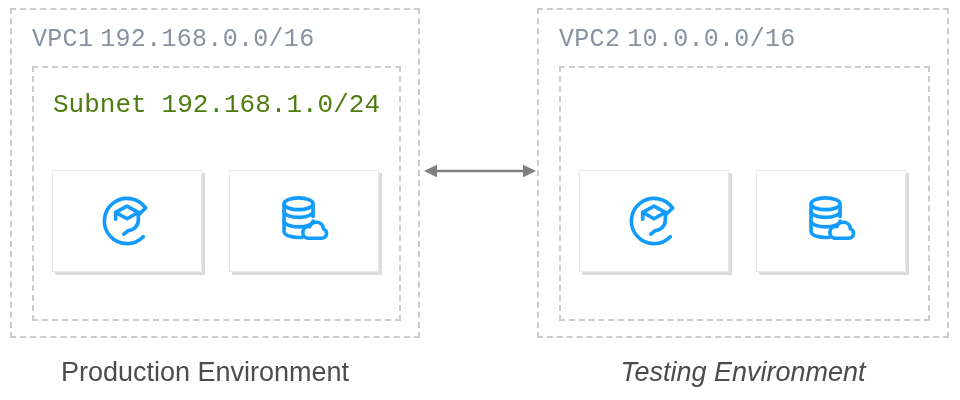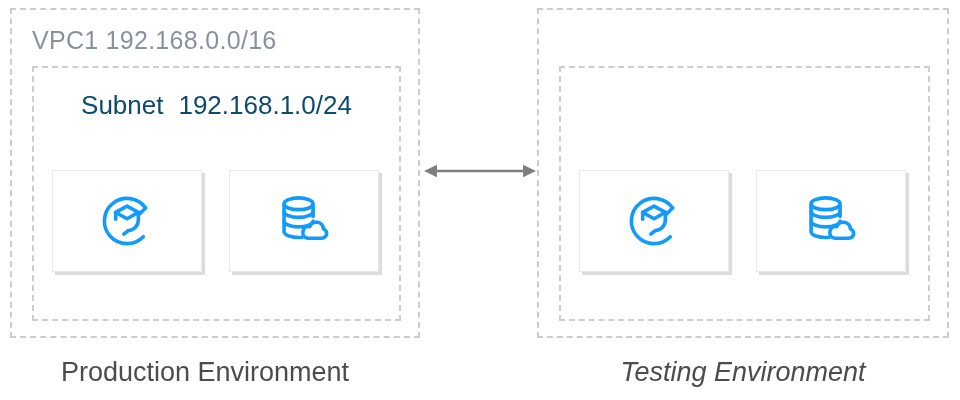--- a/index.html
+++ b/index.html
@@ -3,36 +3,36 @@
 <meta charset="utf-8">
 <style>
   html,body{margin:0;padding:0;background:#ffffff;}
   body{
     width:960px;height:400px;position:relative;overflow:hidden;
     font-family:"Liberation Sans", sans-serif;
     -webkit-font-smoothing:antialiased;
   }
   .vpc-box{
     position:absolute;top:8px;height:326px;
-    border:2px dashed #cccccc;background:#ffffff;
+    border:2px dashed #cccccc;background:#ffffff;font-family:Liberation Mono, monospace;
   }
   .vpc-box.left{left:10px;width:406px;}
   .vpc-box.right{left:537px;width:408px;}
   .vpc-title{
     margin:16px 0 0 20px;font-size:25px;line-height:28px;
     color:#8792a0;letter-spacing:.3px;white-space:nowrap;
   }
   .vpc-title .cidr{margin-left:7px;}
   .subnet-box{
     position:absolute;left:20px;right:17px;top:56px;bottom:15px;
     border:2px dashed #cdcdcd;background:#ffffff;
   }
   .subnet-title{
     text-align:center;margin-top:22px;font-size:26px;line-height:30px;
-    color:#0c4a6e;white-space:nowrap;
+    color:#4d7c0f;white-space:nowrap;
   }
   .subnet-title .cidr{margin-left:15px;}
   .cards{
     position:absolute;left:18px;top:102px;display:flex;gap:27px;
   }
   .node-card{
     width:148px;height:100px;background:#ffffff;
     border:1px solid #e9e9e9;box-shadow:3px 3px 0 #dcdcdc;
     display:flex;align-items:center;justify-content:center;
   }
@@ -81,20 +81,23 @@
 </div>
 <div class="caption left">Production Environment</div>
 
 <svg class="peering-arrow" width="114" height="26" viewBox="0 0 114 26">
   <line x1="12" y1="13" x2="102" y2="13" stroke="#7f7f7f" stroke-width="2.4"></line>
   <polygon points="1,13 14,6.8 14,19.2" fill="#7f7f7f"></polygon>
   <polygon points="113,13 100,6.8 100,19.2" fill="#7f7f7f"></polygon>
 </svg>
 
 <div class="vpc-box right">
+  <div class="vpc-title">
+    <span>VPC2</span><span class="cidr">10.0.0.0/16</span>
+  </div>
   <div class="subnet-box">
     <div class="cards">
       <div class="node-card">
         <svg width="58" height="58" viewBox="0 0 64 64" fill="none" stroke="#129bfb" stroke-width="4" stroke-linecap="round" stroke-linejoin="round">
           <path d="M52.5 17.7 A25 25 0 1 0 50 49.4"></path>
           <path d="M52.5 17.7 L45.5 24.5"></path>
           <path d="M32 15.5 L44.5 22.5 L32 29.5 L19.5 22.5 Z"></path>
           <path d="M19.5 22.5 L19.5 30"></path>
           <path d="M44.5 22.5 V31 A11.5 11.5 0 0 1 33.5 42.5 L28.5 46.5"></path>
         </svg>

